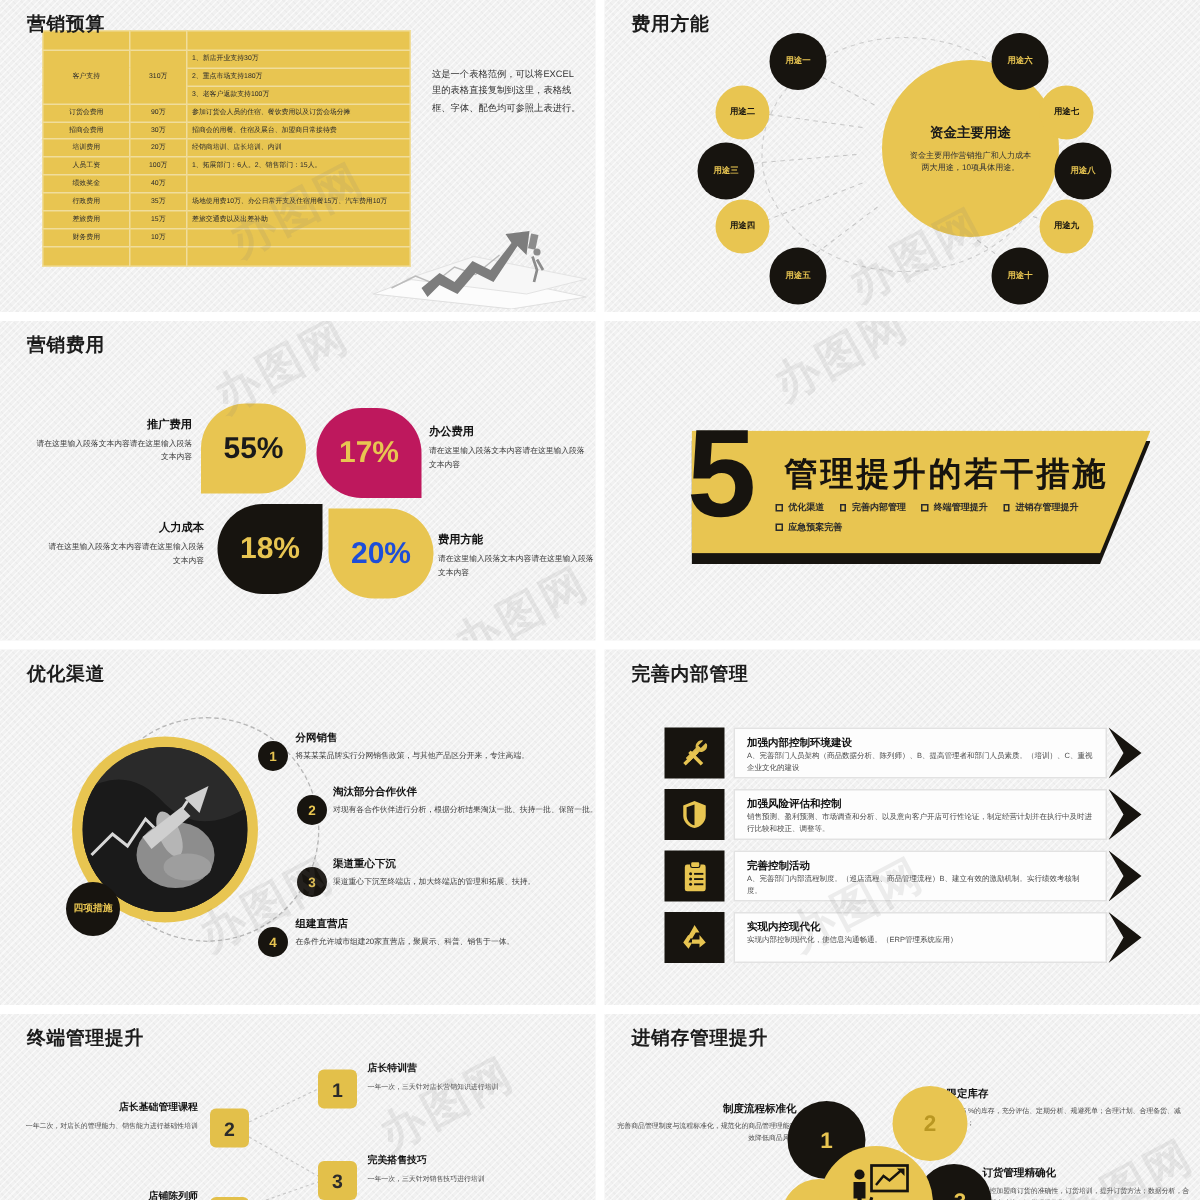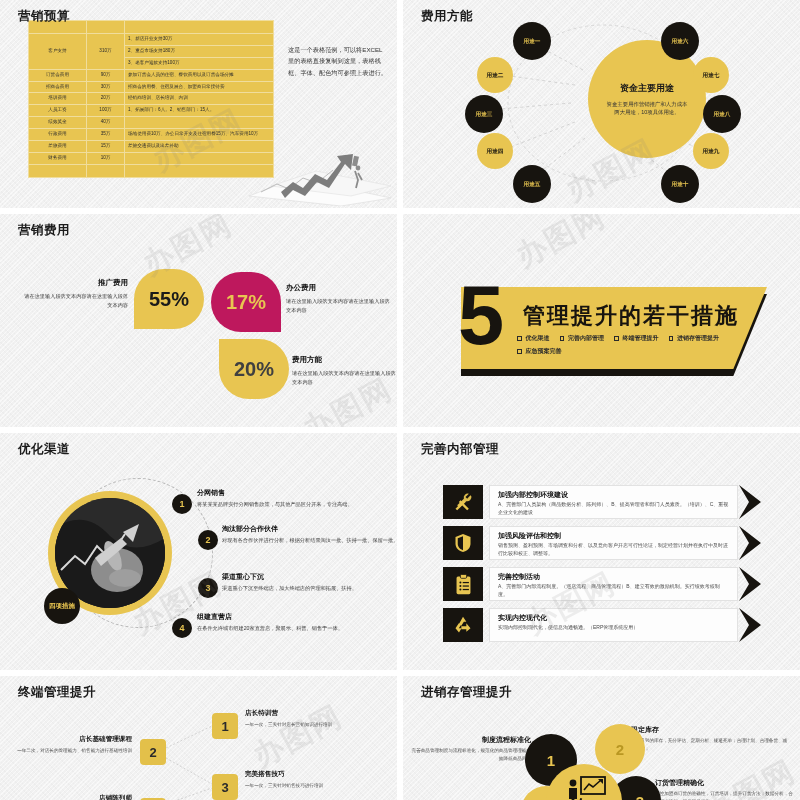--- a/index.html
+++ b/index.html
@@ -119,21 +119,21 @@
     width: 70px; height: 60px;
     display: flex; align-items: center; justify-content: center;
     font-size: 20px; font-weight: bold;
   }
   .p-tl { left: 134px; top: 55px; background: #e8c551; color: #1a1a1a;
           border-radius: 30px 30px 30px 0; }
   .p-tr { left: 211px; top: 58px; background: #be185d; color: #e8c551;
           border-radius: 30px 30px 0 30px; }
   .p-bl { left: 145px; top: 122px; background: #17140f; color: #e8c551;
           border-radius: 30px 0 30px 30px; }
-  .p-br { left: 219px; top: 125px; background: #e8c551; color: #404040;
+  .p-br { left: 219px; top: 125px; background: #e8c551; color: #1d4ed8;
           border-radius: 0 30px 30px 30px; }
   .cap { position: absolute; width: 108px; font-size: 5.2px; line-height: 1.65; color: #3a3a3a; }
   .cap b { display: block; font-size: 7.5px; color: #111; margin-bottom: 3px; }
   .cap.r { text-align: right; }
 
   
   .big5 {
     position: absolute;
     left: 55px; top: 68px;
     font-size: 83px; line-height: .82;
@@ -426,30 +426,37 @@
   <div class="slide">
     <div class="texture"></div>
     <div class="slide-title">营销费用</div>
 
     <div class="petal p-tl">
       <span>55%</span>
     </div>
     <div class="petal p-tr">
       <span>17%</span>
     </div>
+    <div class="petal p-bl">
+      <span>18%</span>
+    </div>
     <div class="petal p-br">
       <span>20%</span>
     </div>
 
     <div class="cap r" style="left:20px; top:63px;">
       <b>推广费用</b>
       <span>请在这里输入段落文本内容请在这里输入段落文本内容</span>
     </div>
     <div class="cap" style="left:286px; top:68px;">
       <b>办公费用</b>
+      <span>请在这里输入段落文本内容请在这里输入段落文本内容</span>
+    </div>
+    <div class="cap r" style="left:28px; top:132px;">
+      <b>人力成本</b>
       <span>请在这里输入段落文本内容请在这里输入段落文本内容</span>
     </div>
     <div class="cap" style="left:292px; top:140px;">
       <b>费用方能</b>
       <span>请在这里输入段落文本内容请在这里输入段落文本内容</span>
     </div>
     <div class="wm" style="left:140px; top:10px;">办图网</div>
     <div class="wm" style="left:300px; top:175px;">办图网</div>
   </div>
 

